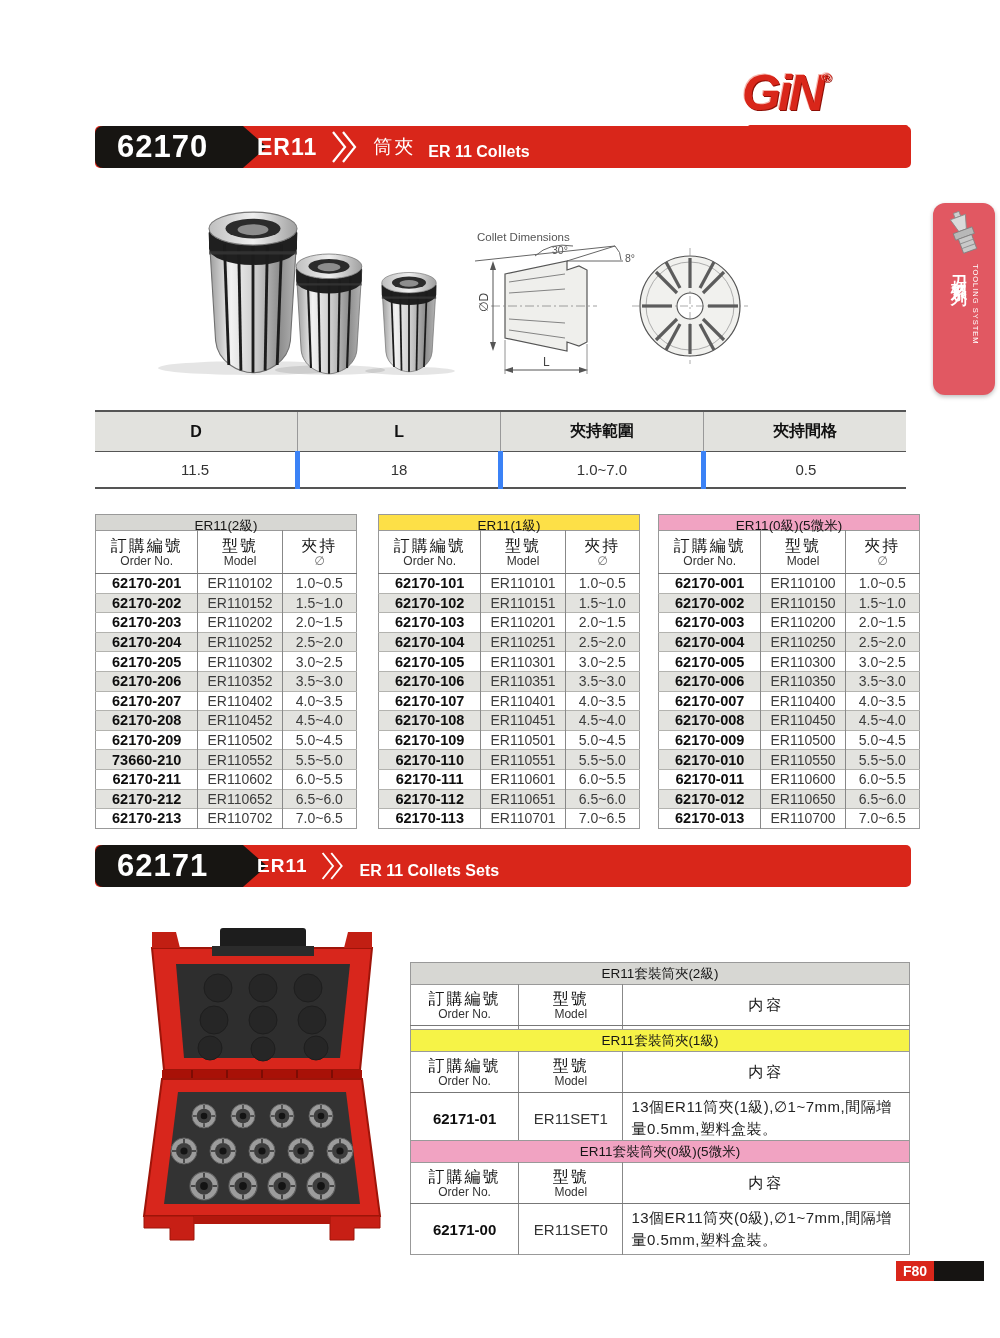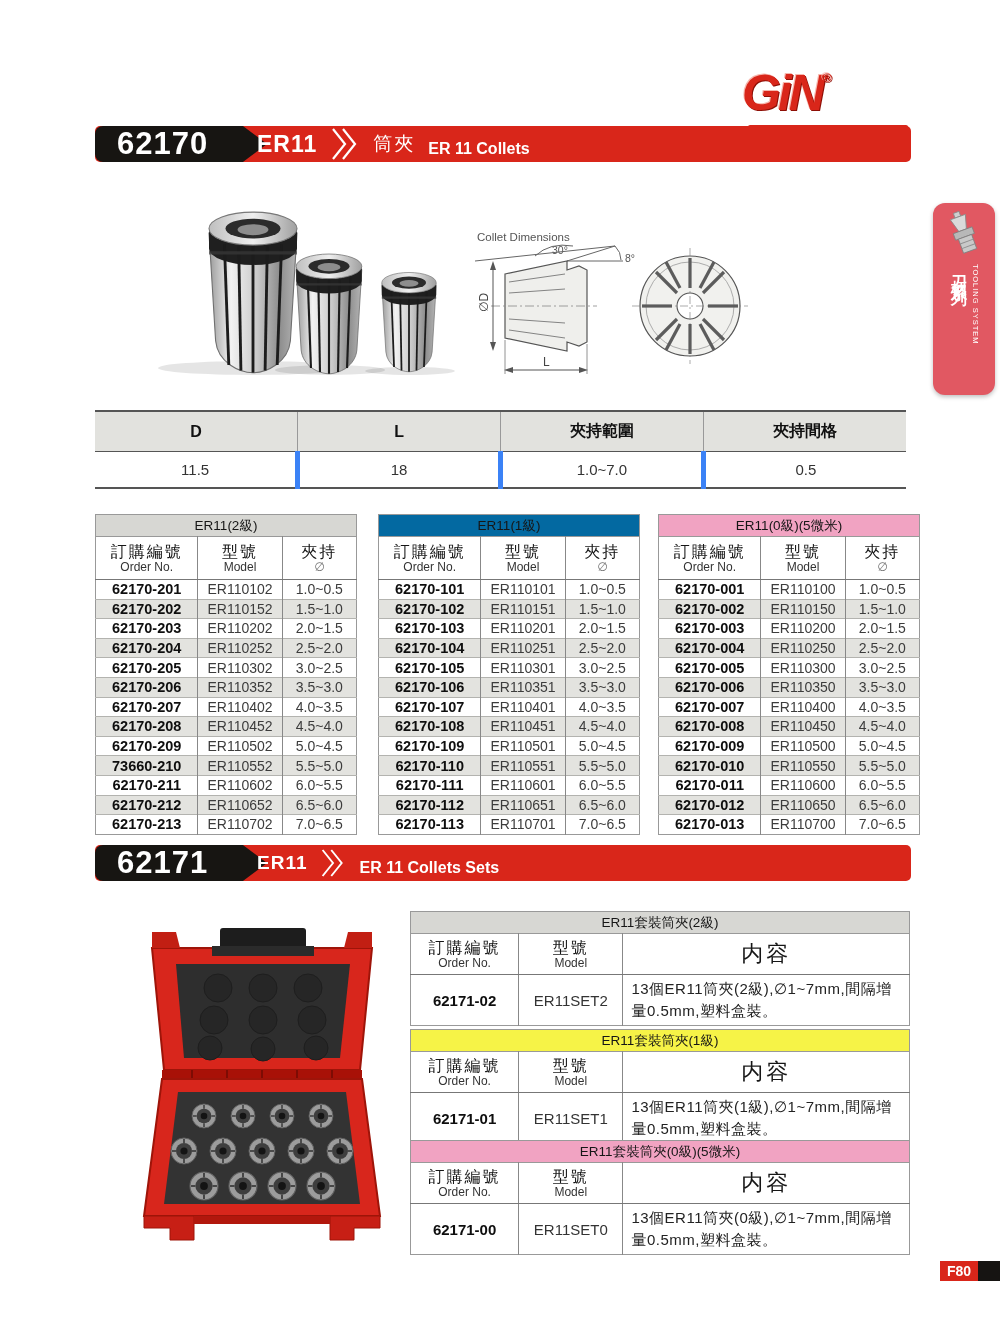--- a/index.html
+++ b/index.html
@@ -7,21 +7,21 @@
         font-family:"Liberation Sans","DejaVu Sans",sans-serif;color:#111;}
 
   
   .logo{position:absolute;left:742px;top:50px;width:175px;}
   .logo-text{font-style:italic;font-weight:bold;font-size:50px;line-height:56px;color:#d9261a;
              letter-spacing:-3px;text-shadow:1px 1px 0 #8e0f06, -1px -1px 0 #f6b7ae;}
   .logo-tm{font-size:13px;vertical-align:28px;letter-spacing:0;}
   .logo-bar{margin-top:4px;margin-left:6px;width:160px;height:9px;background:#d9261a;border-radius:2px;}
 
   
-  .banner{position:absolute;left:95px;width:816px;height:36px;}
+  .banner{position:absolute;left:95px;width:816px;height:42px;}
   .banner-bg{position:absolute;inset:0;background:#d9261a;border-radius:5px;}
   .banner-code{position:absolute;left:0;top:0;bottom:0;width:150px;background:#171512;color:#fff;
                font-weight:bold;font-size:31px;display:flex;align-items:center;padding-left:22px;
                border-radius:8px 0 0 8px;letter-spacing:1px;
                clip-path:polygon(0 0,86% 0,100% 50%,86% 100%,0 100%);}
   .banner-content{position:absolute;left:162px;right:8px;top:0;bottom:0;display:flex;align-items:center;
                   color:#fff;gap:13px;}
   .b-series{font-weight:bold;font-size:23px;letter-spacing:1px;}
   .b-series.small{font-size:19px;}
   .b-title{font-size:19px;letter-spacing:2px;white-space:nowrap;}
@@ -39,21 +39,21 @@
   
   .dim-table{position:absolute;left:95px;top:410px;width:811px;border-collapse:collapse;table-layout:fixed;
              border-top:2px solid #555;border-bottom:2px solid #555;}
   .dim-table th{background:#e2e2de;font-size:16px;font-weight:bold;height:37px;border-left:1px solid #999;
                 border-bottom:1.5px solid #555;}
   .dim-table td{background:#fff;font-size:15px;color:#333;text-align:center;height:33px;border-left:5px solid #3b82f6;}
   .dim-table th:first-child,.dim-table td:first-child{border-left:none;}
 
   
   .ctable{position:absolute;top:514px;width:262px;}
-  .ctable-title{height:22px;line-height:22px;text-align:center;font-size:13.5px;color:#161616;
+  .ctable-title{height:16px;line-height:22px;text-align:center;font-size:13.5px;color:#161616;
                 border:1px solid #999;border-bottom:none;box-sizing:border-box;}
   .ctable table{width:100%;border-collapse:collapse;table-layout:fixed;border:1px solid #999;}
   .ctable th{background:#fff;border-bottom:1.5px solid #777;border-left:1px solid #888;height:42px;
              font-weight:normal;padding:0;vertical-align:middle;}
   .ctable th:first-child{border-left:none;}
   .h-cjk{display:block;font-size:16px;letter-spacing:2px;color:#161616;line-height:19px;}
   .h-en{display:block;font-size:12px;color:#333;line-height:13px;}
   .h-sym{display:block;font-size:12px;color:#777;line-height:13px;}
   .ctable td{height:18.6px;font-size:14px;color:#3c3c3c;text-align:center;border-left:1px solid #888;
              border-top:1px solid #b3b3af;padding:0 2px;white-space:nowrap;}
@@ -61,28 +61,28 @@
   .ctable tbody tr:nth-child(even){background:#e3e3df;}
 
   
   .stable{position:absolute;left:410px;width:500px;}
   .stable-title{height:22px;line-height:22px;text-align:center;font-size:13.5px;color:#161616;
                 border:1px solid #999;border-bottom:none;box-sizing:border-box;}
   .stable table{width:100%;border-collapse:collapse;table-layout:fixed;border:1px solid #999;}
   .stable th{background:#fff;border-bottom:1.5px solid #777;border-left:1px solid #888;height:40px;
              font-weight:normal;vertical-align:middle;padding:0;}
   .stable th:first-child{border-left:none;}
-  .stable .content-h{font-size:22px;letter-spacing:3px;color:#161616;}
+  .stable .content-h{font-size:15px;letter-spacing:3px;color:#161616;}
   .stable td{border-left:1px solid #888;text-align:center;height:46px;font-size:15px;color:#333;}
   .stable td:first-child{border-left:none;font-weight:bold;color:#0e0e0e;}
   .stable td.content{text-align:left;padding:2px 8px;font-size:15px;line-height:1.45;letter-spacing:.5px;color:#222;}
 
   
   .page-badge{position:absolute;left:896px;top:1261px;display:flex;height:20px;}
-  .badge-red{background:#d9261a;color:#fff;font-weight:bold;font-size:14px;line-height:20px;padding:0 7px;margin-left:44px;}
+  .badge-red{background:#d9261a;color:#fff;font-weight:bold;font-size:14px;line-height:20px;padding:0 7px;}
   .badge-black{background:#161412;width:50px;height:20px;}
 
   svg text{font-family:"Liberation Sans","DejaVu Sans",sans-serif;}
 </style>
 </head>
 <body>
 
 <div class="page">
 
   <div class="logo">
@@ -317,21 +317,21 @@
           <tr>
             <td>62170-213</td>
             <td>ER110702</td>
             <td>7.0~6.5</td>
           </tr>
         </tbody>
     </table>
   </div>
 
   <div class="ctable" style="left:378px;">
-    <div class="ctable-title" style="background-color: #0369a1;">ER11(1級)</div>
+    <div class="ctable-title" style="background-color: #fde047;">ER11(1級)</div>
     <table>
       <colgroup>
           <col style="width:102px">
           <col style="width:84px">
           <col style="width:74px">
         </colgroup>
       <thead>
           <tr>
         <th>
               <span class="h-cjk">訂購編號</span>
@@ -580,21 +580,21 @@
       <use href="#boxcollet" transform="translate(111,268) scale(1.08)"></use>
       <use href="#boxcollet" transform="translate(150,268) scale(1.08)"></use>
       <use href="#boxcollet" transform="translate(189,268) scale(1.08)"></use>
     </g>
 
     <polygon points="12,298 62,298 62,322 38,322 38,310 12,310" fill="#c71f15" stroke="#9e1409"></polygon>
     <polygon points="248,298 198,298 198,322 222,322 222,310 248,310" fill="#c71f15" stroke="#9e1409"></polygon>
     <rect x="62" y="298" width="136" height="8" fill="#b2170d"></rect>
   </svg>
 
-  <div class="stable" style="top:911px;">
+  <div class="stable" style="top:962px;">
     <div class="stable-title" style="background-color: rgb(215, 215, 211);">ER11套裝筒夾(2級)</div>
     <table>
       <colgroup>
           <col style="width:108px">
           <col style="width:104px">
           <col style="width:286px">
         </colgroup>
       <thead>
           <tr>
         <th>

